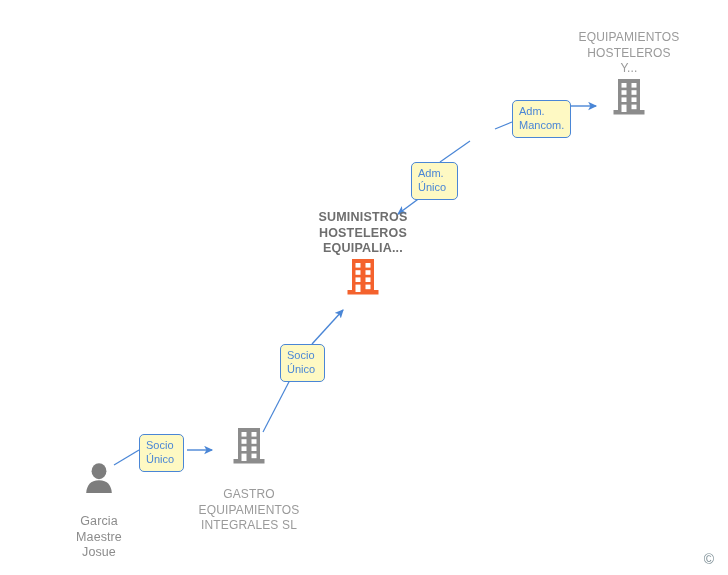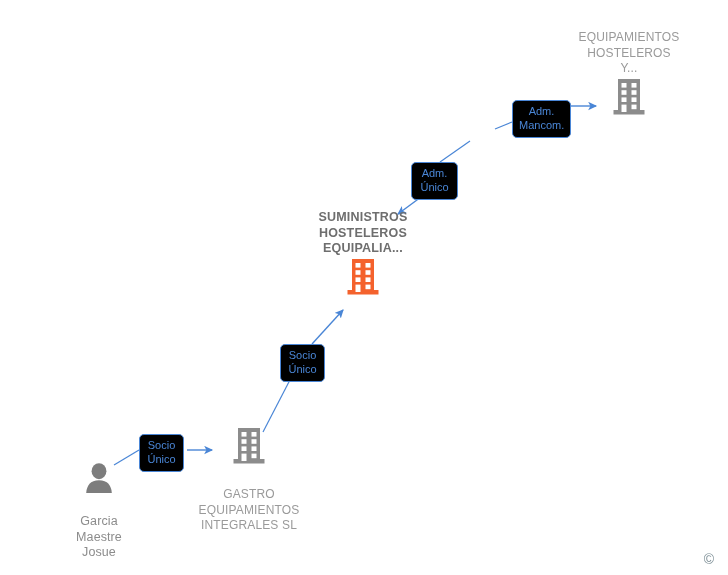--- a/index.html
+++ b/index.html
@@ -59,25 +59,25 @@
   .icon-building, .icon-person {
     display: block;
   }
 
   
   .relbox {
     position: absolute;
     box-sizing: border-box;
     border: 1.4px solid #4a86d6;
     border-radius: 5px;
-    background: #000000;
+    background: #fef9c3;
     color: #4a86d6;
     font-size: 11px;
     line-height: 13.5px;
-    text-align: center;
+    text-align: left;
     padding: 4px 6px 5px 6px;
     white-space: pre-line;
     font-family: "Liberation Sans", sans-serif;
   }
 
   
   #watermark {
     position: absolute;
     right: 14px;
     bottom: 8px;

